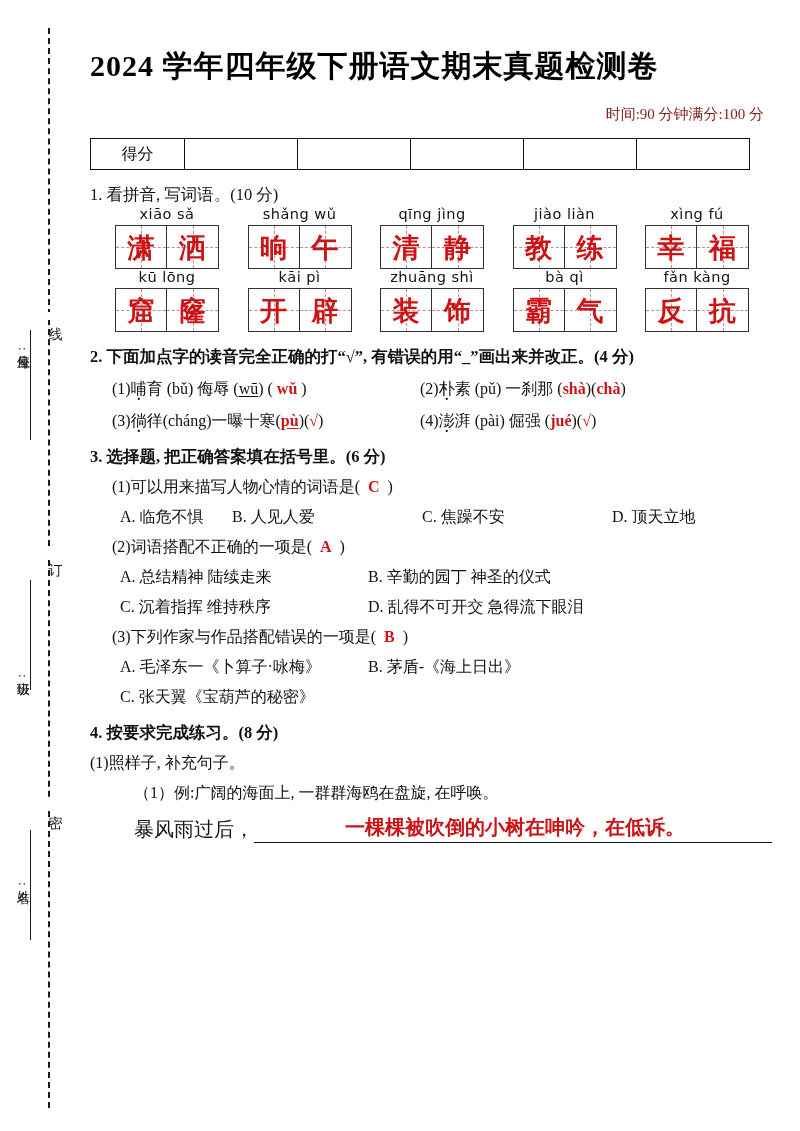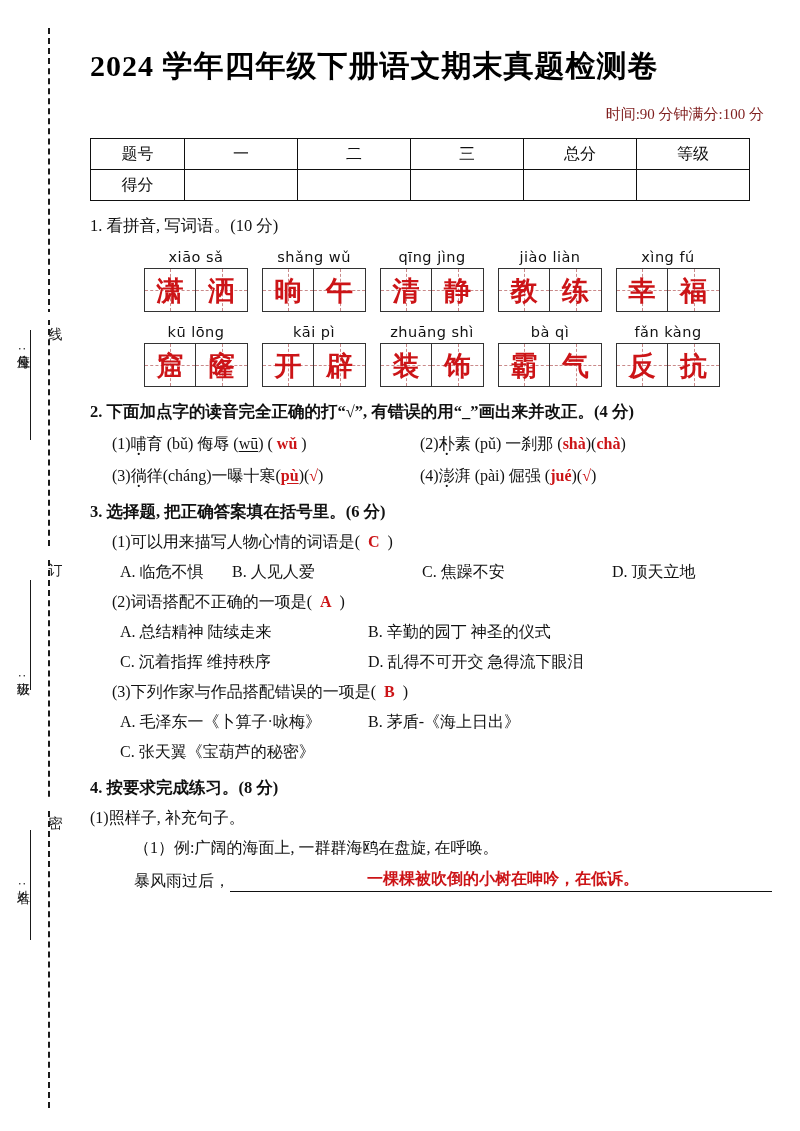--- a/index.html
+++ b/index.html
@@ -143,22 +143,21 @@
     bottom: -11px;
     font-size: 18px;
     line-height: 1;
     color: #111;
   }
   .uline { text-decoration: underline; text-underline-offset: 2px; }
 
   
   .pinyin-row {
     display: flex;
-    justify-content: center;
-    margin-top: 12px;
+    justify-content: space-between;
     padding: 0 16px 0 18px;
   }
   .pinyin-cell { width: 118px; text-align: center; }
   .pinyin-text {
     font-family: "DejaVu Sans", sans-serif;
     font-size: 14.5px;
     letter-spacing: 0.5px;
     color: #111;
     white-space: nowrap;
     margin-bottom: 3px;
@@ -224,21 +223,21 @@
     color: #111;
   }
   .opt-row .o { }
   .opt-row .o1 { width: 112px; }
   .opt-row .o2 { width: 190px; }
   .opt-row .oA { width: 248px; }
 
   .answer-line {
     margin-top: 10px;
     padding-left: 44px;
-    font-size: 16px;
+    font-size: 20px;
     display: flex;
     align-items: flex-end;
   }
   .answer-written {
     color: #cc1417;
     font-weight: 700;
     border-bottom: 1.6px solid #111;
     padding: 0 2px 1px 6px;
     flex: 1;
     white-space: nowrap;
@@ -265,28 +264,20 @@
 </div>
 
 <div id="page">
 
   <div class="title">2024 学年四年级下册语文期末真题检测卷</div>
 
   <div class="time-line">时间:90 分钟满分:100 分</div>
 
   <table class="score">
     <tbody>
-        <tr>
-      <td class="firstcol">题号</td>
-      <td>一</td>
-      <td>二</td>
-      <td>三</td>
-      <td>总分</td>
-      <td>等级</td>
-    </tr>
     <tr>
       <td class="firstcol">得分</td>
       <td></td>
       <td></td>
       <td></td>
       <td></td>
       <td></td>
     </tr>
   </tbody>
     </table>

